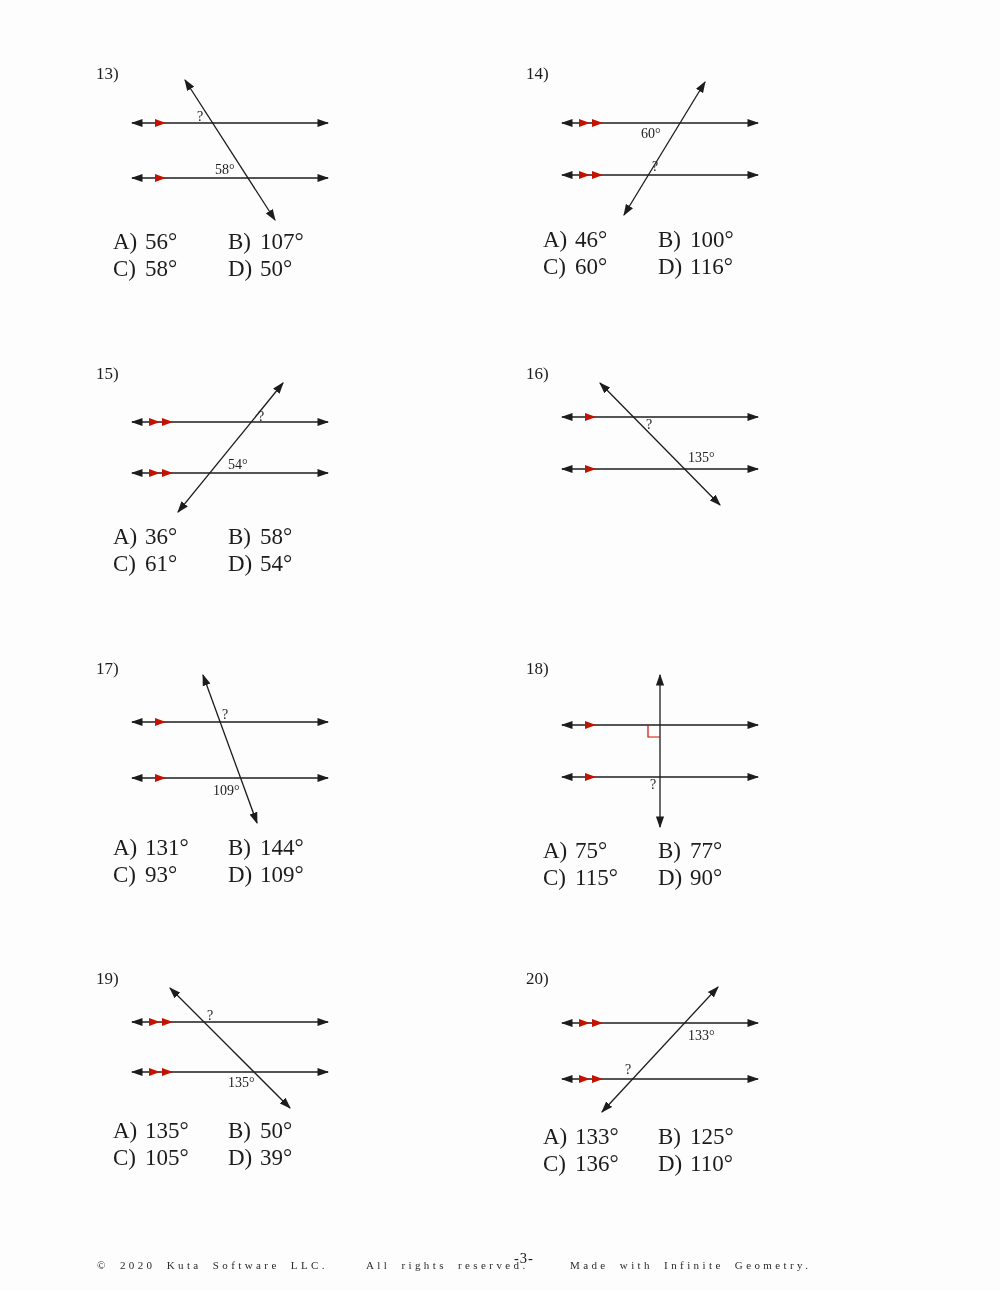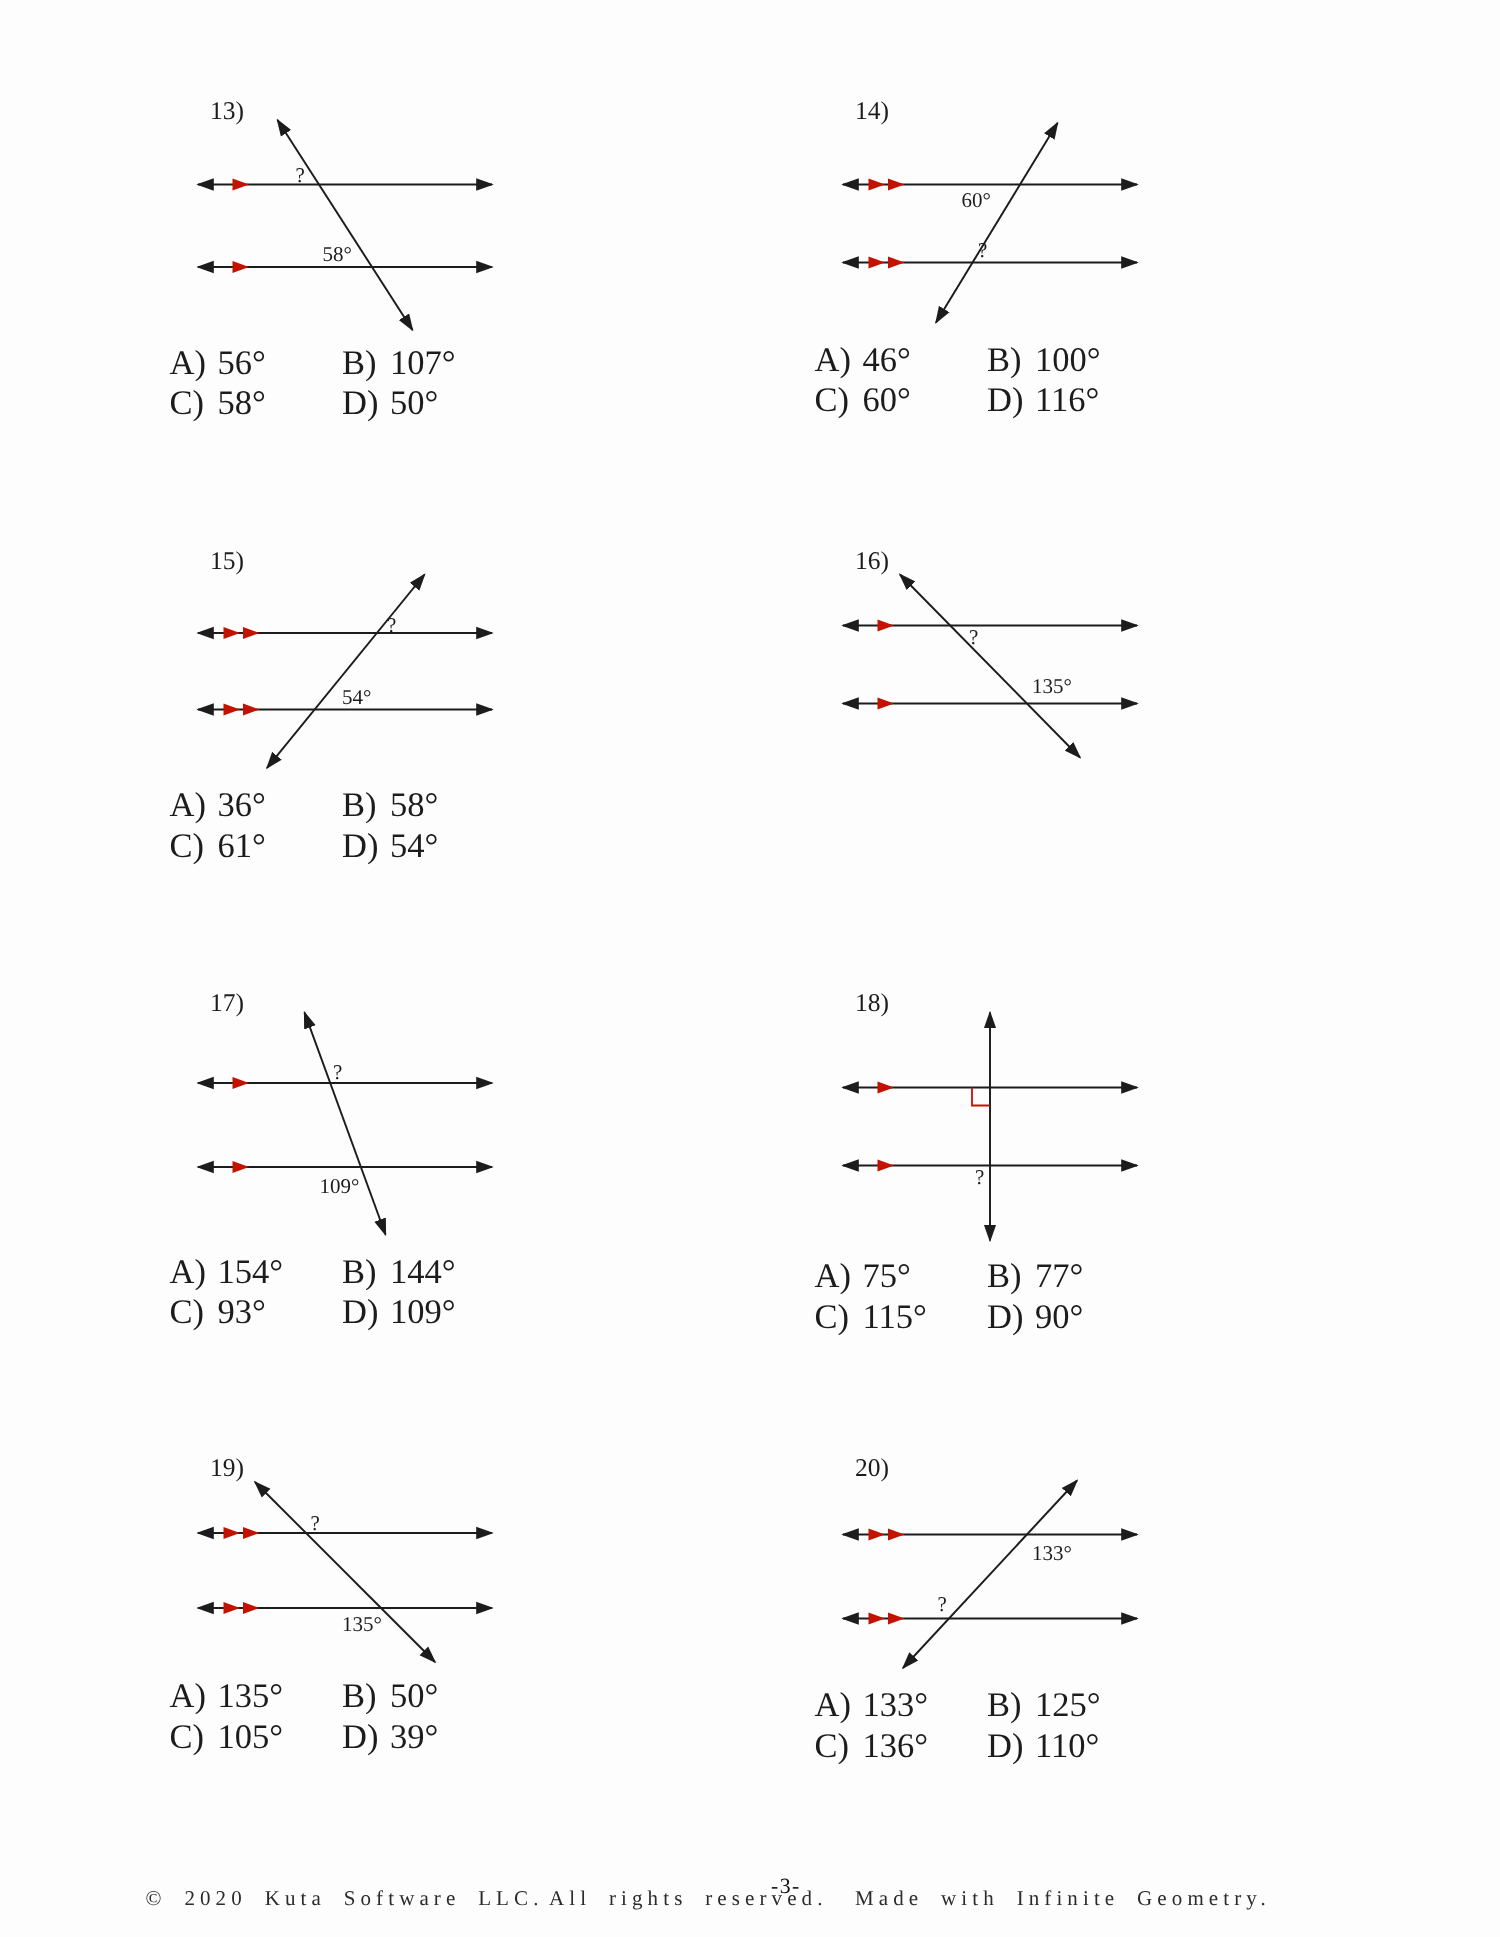--- a/index.html
+++ b/index.html
@@ -2,31 +2,31 @@
 <html><head>
 <meta charset="utf-8">
 <style>
   html,body{margin:0;padding:0;}
   body{
     width:1000px;height:1291px;background:#fdfdfd;position:relative;
     font-family:"Liberation Serif",serif;color:#1c1c1c;overflow:hidden;
   }
   .page{position:absolute;inset:0;}
   .problem{position:absolute;width:420px;height:300px;}
-  .qnum{position:absolute;left:6px;top:4px;font-size:17px;margin-left:44px;}
+  .qnum{position:absolute;left:6px;top:4px;font-size:17px;}
   svg.diagram{position:absolute;left:0;top:0;overflow:visible;}
   .dline{stroke:#1c1c1c;stroke-width:1.3px;}
   text.lbl{font-size:14px;font-family:"Liberation Serif",serif;fill:#1c1c1c;}
   .answers{
     position:absolute;left:23px;display:grid;
     grid-template-columns:115px auto;row-gap:9px;
     font-size:23px;line-height:18px;white-space:nowrap;
   }
   .ans .letter{display:inline-block;min-width:32px;}
-  .footer span{position:absolute;font-size:14px;letter-spacing:3.4px;word-spacing:5px;color:#2b2b2b;}
+  .footer span{position:absolute;font-size:11px;letter-spacing:3.4px;word-spacing:5px;color:#2b2b2b;}
   .footer .fpage{font-size:14.5px;letter-spacing:1px;color:#111;}
 </style>
 </head>
 <body>
 
 <div class="page">
   <div id="problems">
       <div class="problem" style="left:90px;top:60px">
         <span class="qnum">13)</span>
         <svg class="diagram" width="280" height="235" viewBox="0 0 280 235">
@@ -127,21 +127,21 @@
           </defs>
           <line class="dline" x1="42" y1="67" x2="238" y2="67" marker-start="url(#ah4)" marker-end="url(#ah4)"></line>
           <line class="dline" x1="42" y1="123" x2="238" y2="123" marker-start="url(#ah4)" marker-end="url(#ah4)"></line>
           <path d="M65,63 L76,67 L65,71 z" fill="#c41200"></path>
           <path d="M65,119 L76,123 L65,127 z" fill="#c41200"></path>
           <line class="dline" x1="113" y1="20" x2="167" y2="168" marker-start="url(#ah4)" marker-end="url(#ah4)"></line>
           <text class="lbl" x="132" y="64">?</text>
           <text class="lbl" x="123" y="140">109°</text>
         </svg>
         <div class="answers" style="top:184px">
-          <span class="ans"><span class="letter">A)</span><span class="aval">154°</span></span>
+          <span class="ans"><span class="letter">A)</span><span class="aval">131°</span></span>
           <span class="ans"><span class="letter">B)</span><span class="aval">144°</span></span>
           <span class="ans"><span class="letter">C)</span><span class="aval">93°</span></span>
           <span class="ans"><span class="letter">D)</span><span class="aval">109°</span></span>
         </div>
       </div>
       <div class="problem" style="left:520px;top:655px">
         <span class="qnum">18)</span>
         <svg class="diagram" width="280" height="235" viewBox="0 0 280 235">
           <defs>
             <marker id="ah5" viewBox="0 0 10 8" refX="9" refY="4" markerWidth="9" markerHeight="7.2" orient="auto-start-reverse">

